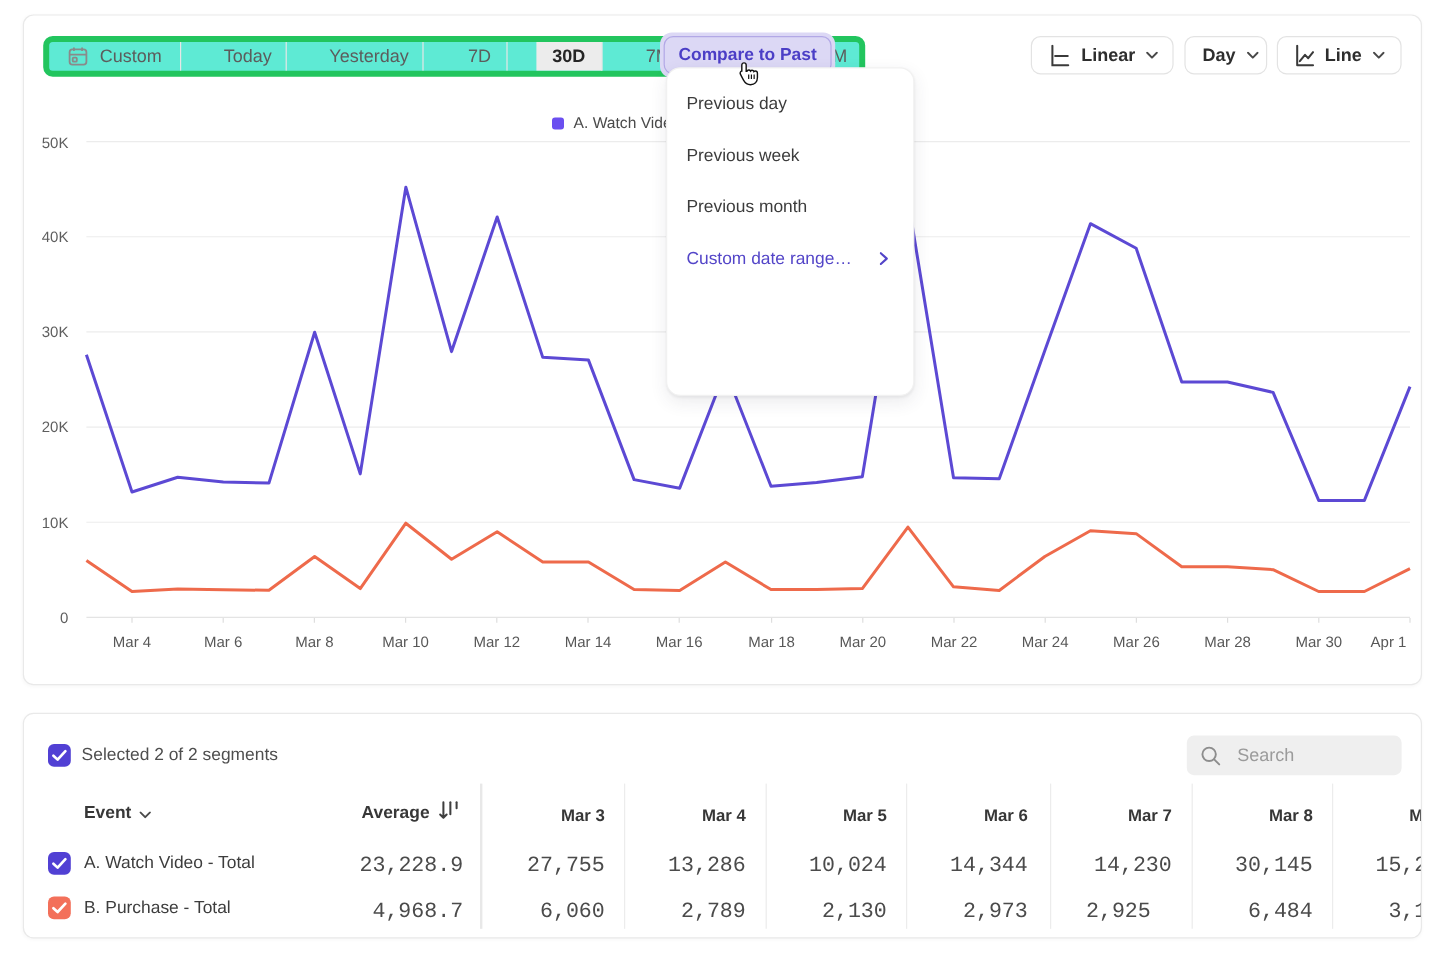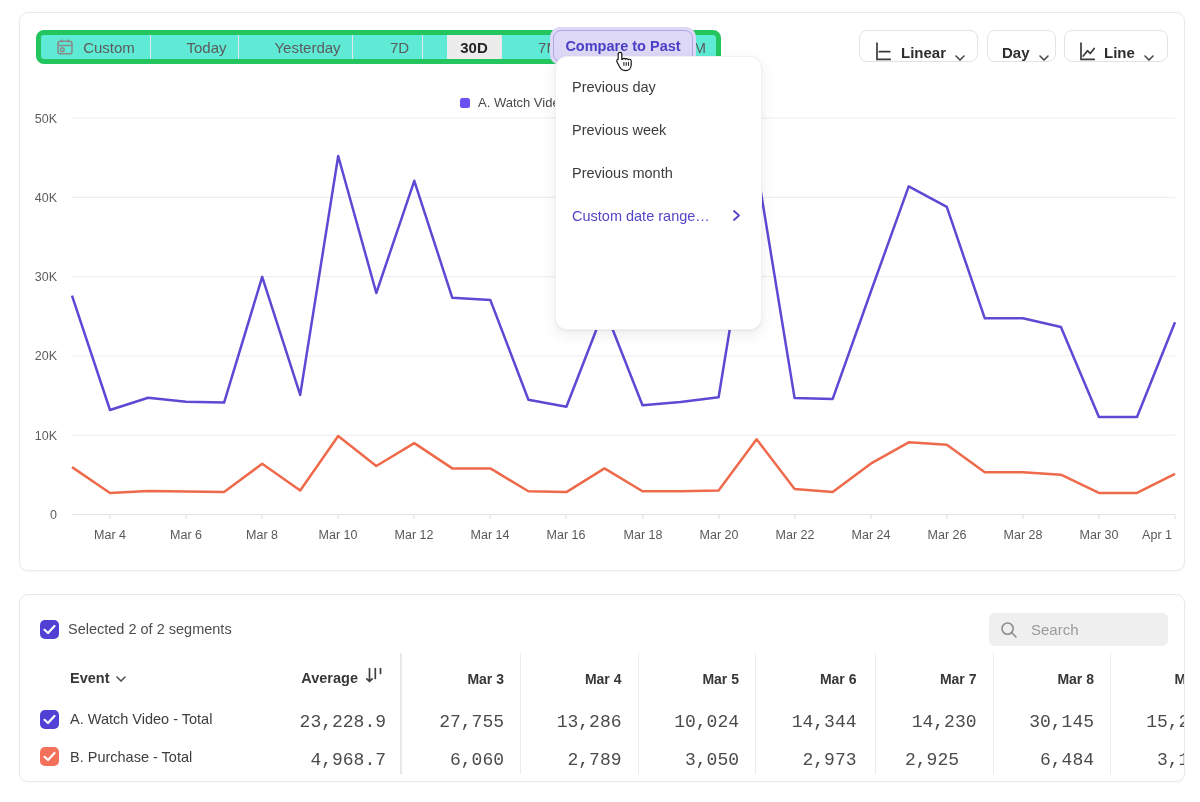--- a/index.html
+++ b/index.html
@@ -9,21 +9,21 @@
 #card-top { left:19px; top:12px; width:1166px; height:559px; overflow:hidden; }
 #card-bot { left:19px; top:594px; width:1166px; height:188px; overflow:hidden; }
 
 
 .seg { position:absolute; left:16px; top:17px; height:34px; display:flex; border:5px solid #22c55e; border-radius:8px; overflow:hidden; background:#5eead4;gap:24px; }
 .seg .it { display:flex; align-items:center; justify-content:center; border-right:1px solid #e6e6e6; font-size:15px; color:#5c5c5c; }
 .seg .it:last-child { border-right:none; }
 .seg .sel { background:#ececec; color:#252525; font-weight:700; }
 .cmp-outer { position:absolute; left:550px; top:27px; width:146px; height:38px; background:#dcd8f5; border-radius:10px; padding:3px; }
 .cmp-inner { width:100%; height:100%; border:1px solid #b2a8e6; border-radius:8px; display:flex; align-items:center; justify-content:center; font-size:14.5px; font-weight:700; color:#4b3ec6; }
-.tbtn { position:absolute; top:17px; height:32px; border:1px solid #e3e3e3; border-radius:8px; display:flex; align-items:flex-end; background:#fff; font-size:15px; font-weight:600; color:#2e2e2e; }
+.tbtn { position:absolute; top:17px; height:32px; border:1px solid #e3e3e3; border-radius:8px; display:flex; align-items:center; background:#fff; font-size:15px; font-weight:600; color:#2e2e2e; }
 
 
 .legend { position:absolute; top:82px; left:440px; display:flex; align-items:center; font-size:13px; color:#4a4a4a; white-space:nowrap; }
 .lsq { width:10px; height:10px; border-radius:2.5px; margin-right:8px; }
 
 
 #menu { position:absolute; left:555px; top:56px; width:207px; height:274px; background:#fff; border-radius:12px; box-shadow:0 1px 2px rgba(0,0,0,0.05), 0 5px 14px rgba(60,60,80,0.09); border:1px solid #f1f1f1; padding-top:9px; z-index:30; }
 #menu .mi { height:42.8px; display:flex; align-items:center; padding-left:16px; font-size:14.5px; color:#3c3c3c; position:relative; }
 #menu .mi.purple { color:#5345c8; }
 
@@ -225,18 +225,18 @@
 
   <div class="check" style="left:20px; top:152px; background:#f3705a;">
     <svg width="19" height="19" viewBox="0 0 19 19" fill="none" stroke="#fff" stroke-width="2.2" stroke-linecap="round" stroke-linejoin="round">
         <path d="M4.5 9.8 L8 13 L14.5 6"></path>
       </svg>
   </div>
   <div class="tlabel" style="left:50px; top:154px;">B. Purchase - Total</div>
   <div class="num" style="right:798px; top:154.5px;">4,968.7</div>
   <div class="num" style="right:680px; top:154.5px;">6,060</div>
   <div class="num" style="right:562.5px; top:154.5px;">2,789</div>
-  <div class="num" style="right:445px; top:154.5px;">3,050</div>
+  <div class="num" style="right:445px; top:154.5px;">2,130</div>
   <div class="num" style="right:327.5px; top:154.5px;">2,973</div>
   <div class="num" style="right:225px; top:154.5px;">2,925</div>
   <div class="num" style="right:90px; top:154.5px;">6,484</div>
   <div class="num" style="right:-27px; top:154.5px;">3,123</div>
 </div>
 
 </body></html>

